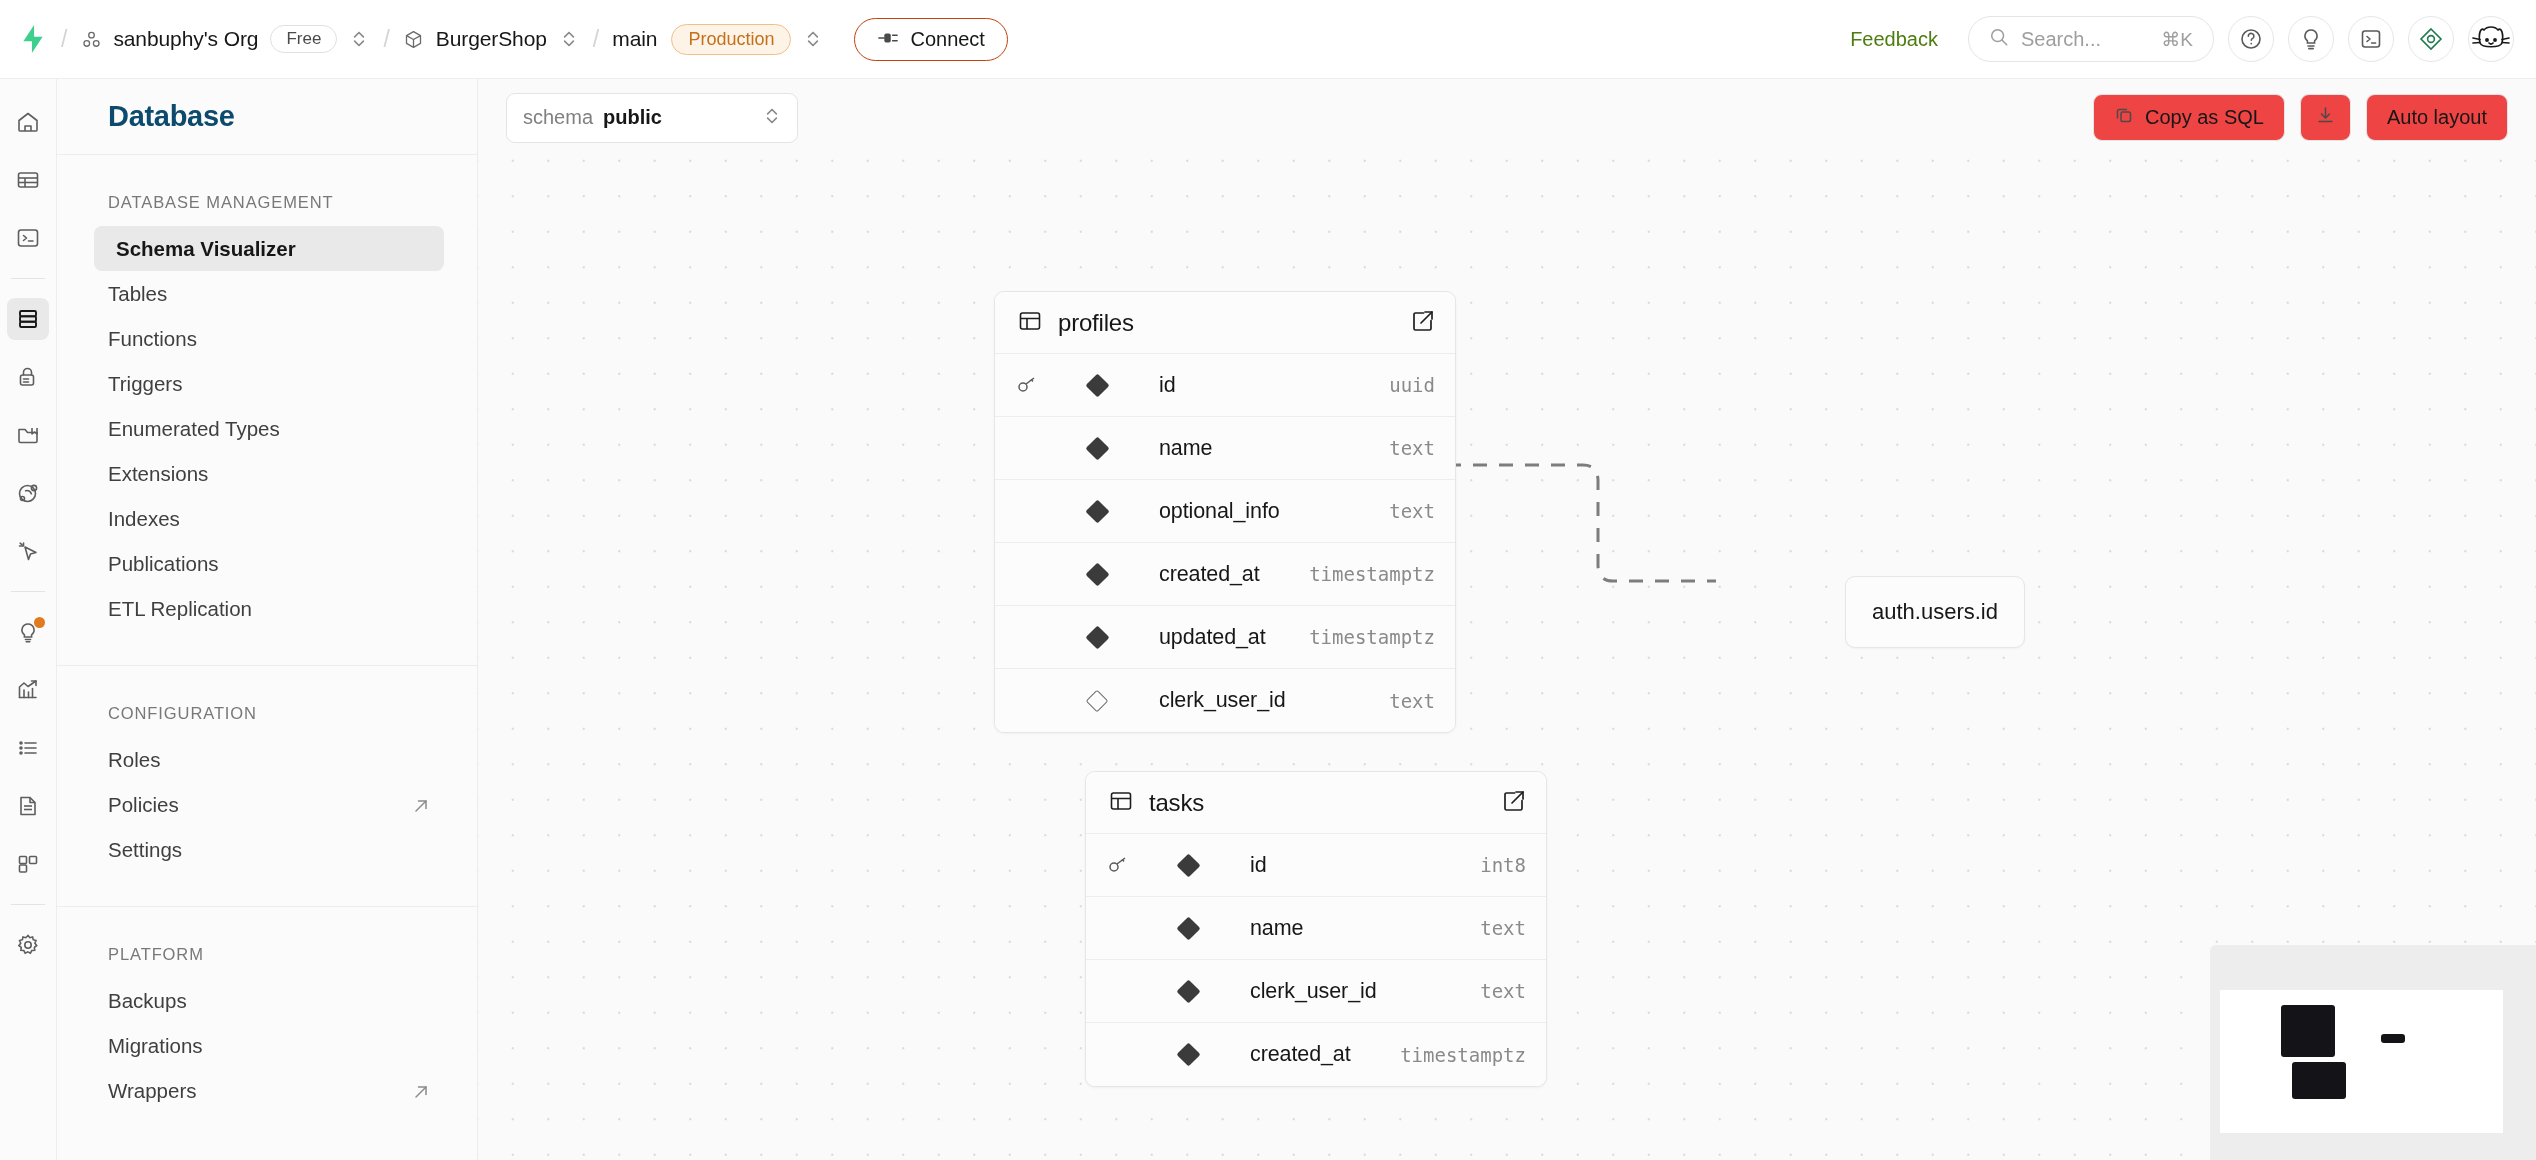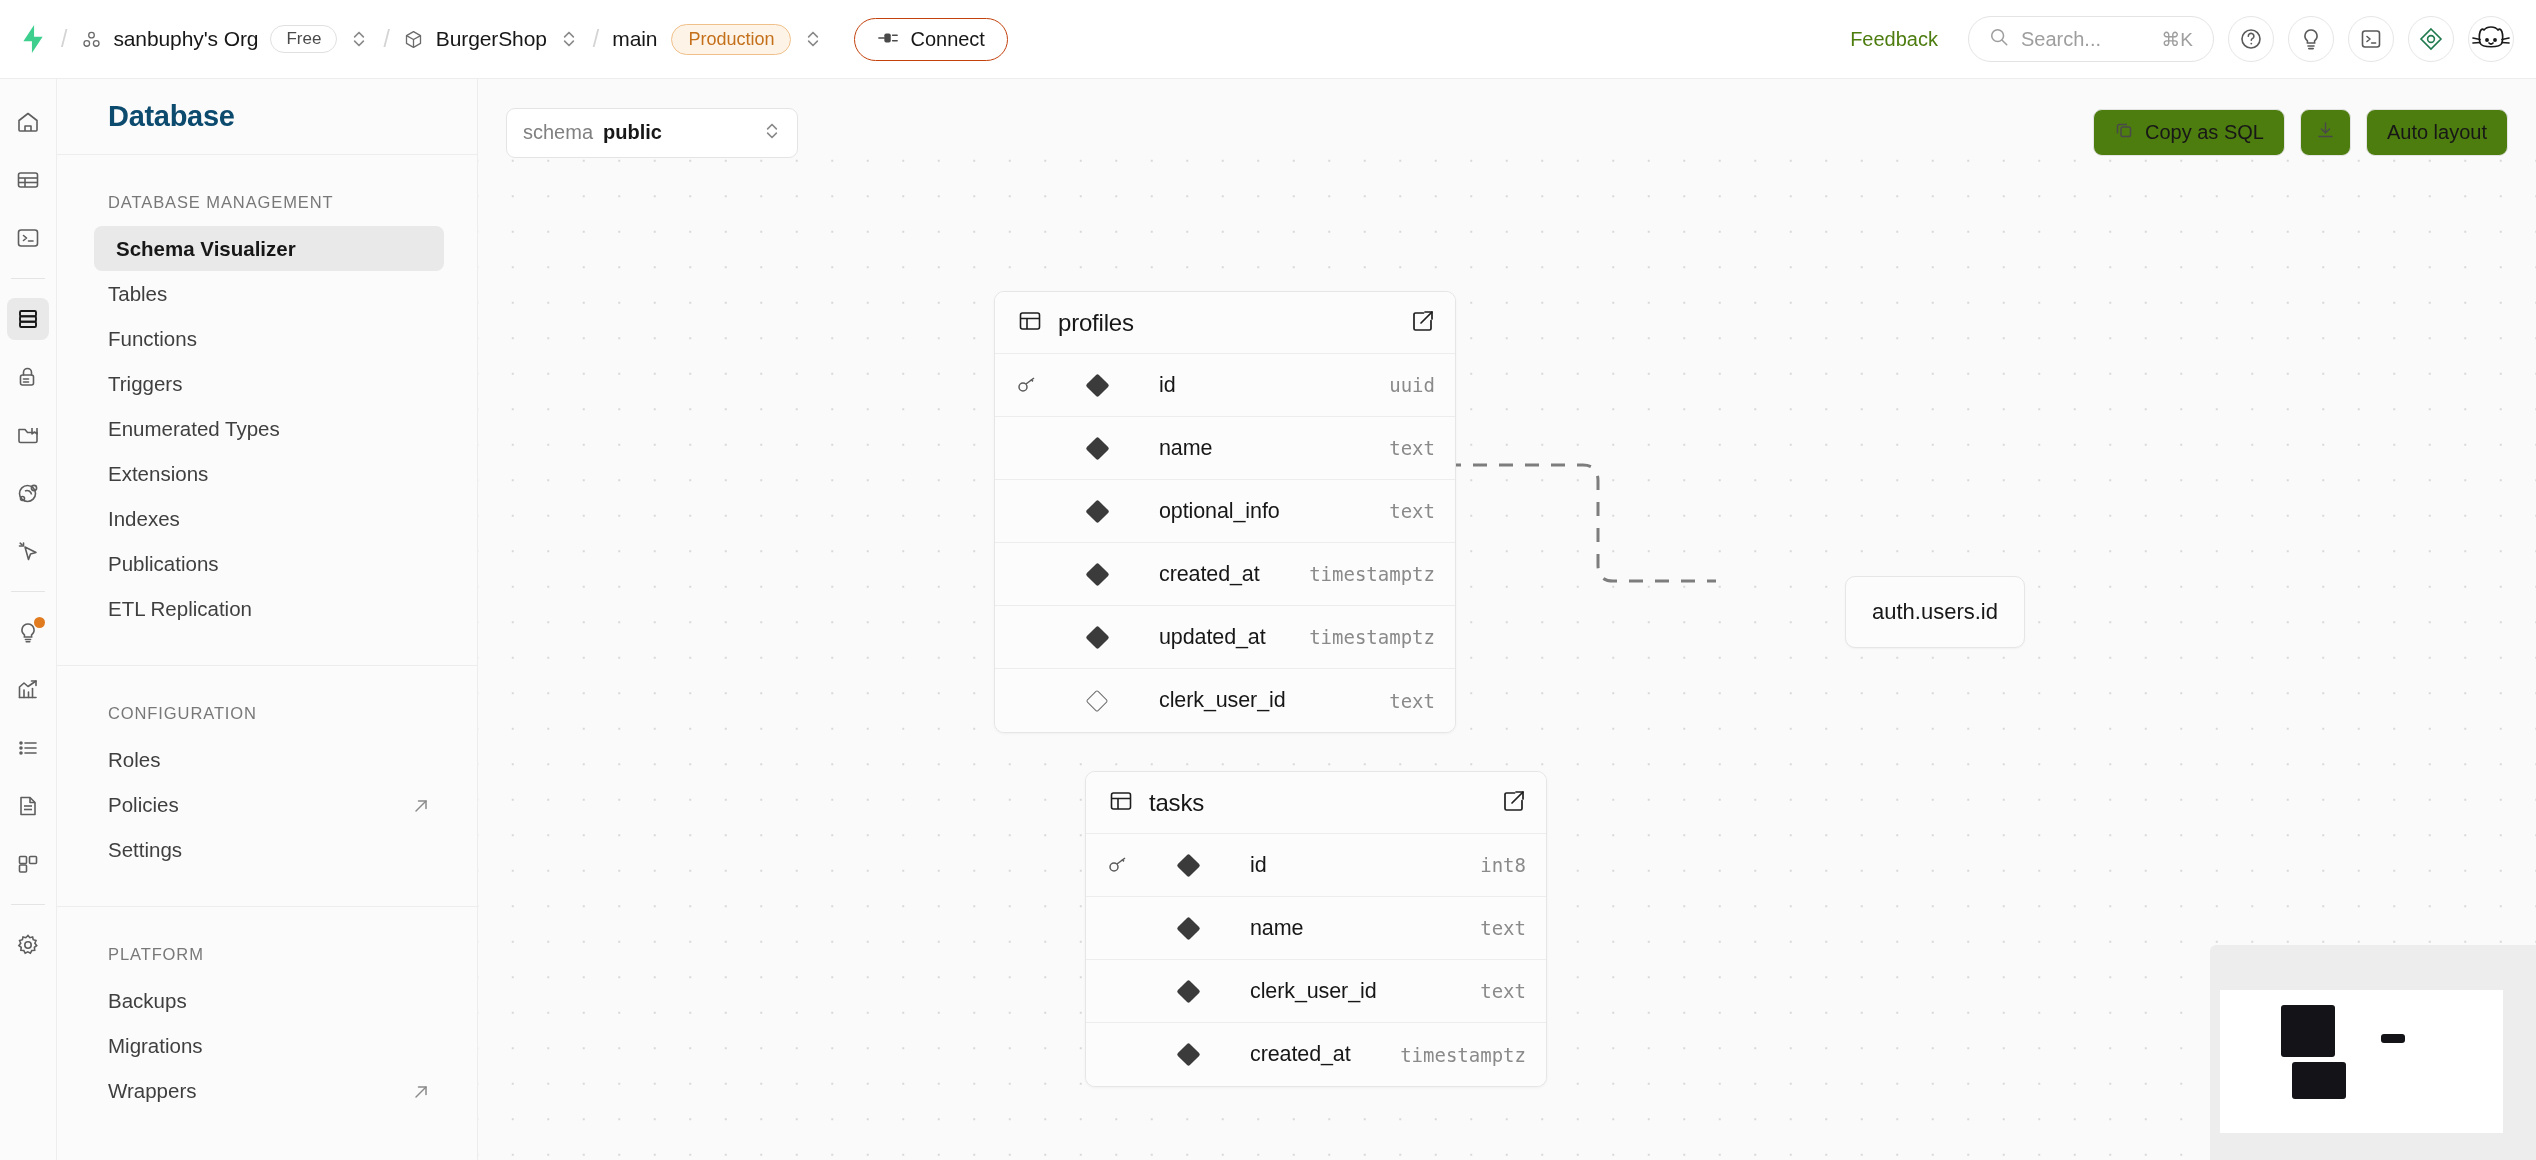--- a/index.html
+++ b/index.html
@@ -100,32 +100,32 @@
   }
   .sb-item.active { background: #e9e9e9; color: #171717; font-weight: 700; padding-left: 22px; margin-left: 37px;}
   .ext-arrow { color: #8a8a8a; width: 18px; height: 18px; }
 
   
   .canvas-wrap {
     position: absolute; top: 79px; left: 478px; width: 2058px; height: 1081px;
     background: #fafafa; overflow: hidden;
   }
   .canvas-toolbar {
-    position: absolute; top: 15px; left: 0; width: 100%; height: 77px;
+    position: absolute; top: 0; left: 0; width: 100%; height: 77px;
     display: flex; align-items: center; padding: 0 28px; z-index: 5;
   }
   .schema-select {
     display: flex; align-items: center; gap: 10px; background: #fff;
     border: 1px solid #e4e4e4; border-radius: 9px; padding: 10px 16px;
     width: 292px; cursor: pointer;
   }
   .schema-kw { font-size: 20px; color: #808080; }
   .schema-val { font-size: 20px; color: #171717; font-weight: 700; flex: 1; }
   .tb-btn {
-    display: flex; align-items: center; gap: 11px; background: #4d7c0f;
+    display: flex; align-items: center; gap: 11px; background: #ef4444;
     border: 1px solid #e4e4e4; border-radius: 9px; padding: 10px 20px;
     font-size: 20px; color: #171717; cursor: pointer; margin-left: 15px;
     font-family: inherit; height: 47px;
   }
   .tb-btn.icon-only { padding: 10px 14px; }
 
   .grid {
     position: absolute; top: 56px; left: 0; right: 0; bottom: 0;
     background-image: radial-gradient(#d8d8d8 1.3px, transparent 1.3px);
     background-size: 35.5px 35.5px; background-position: 17px 8px;

